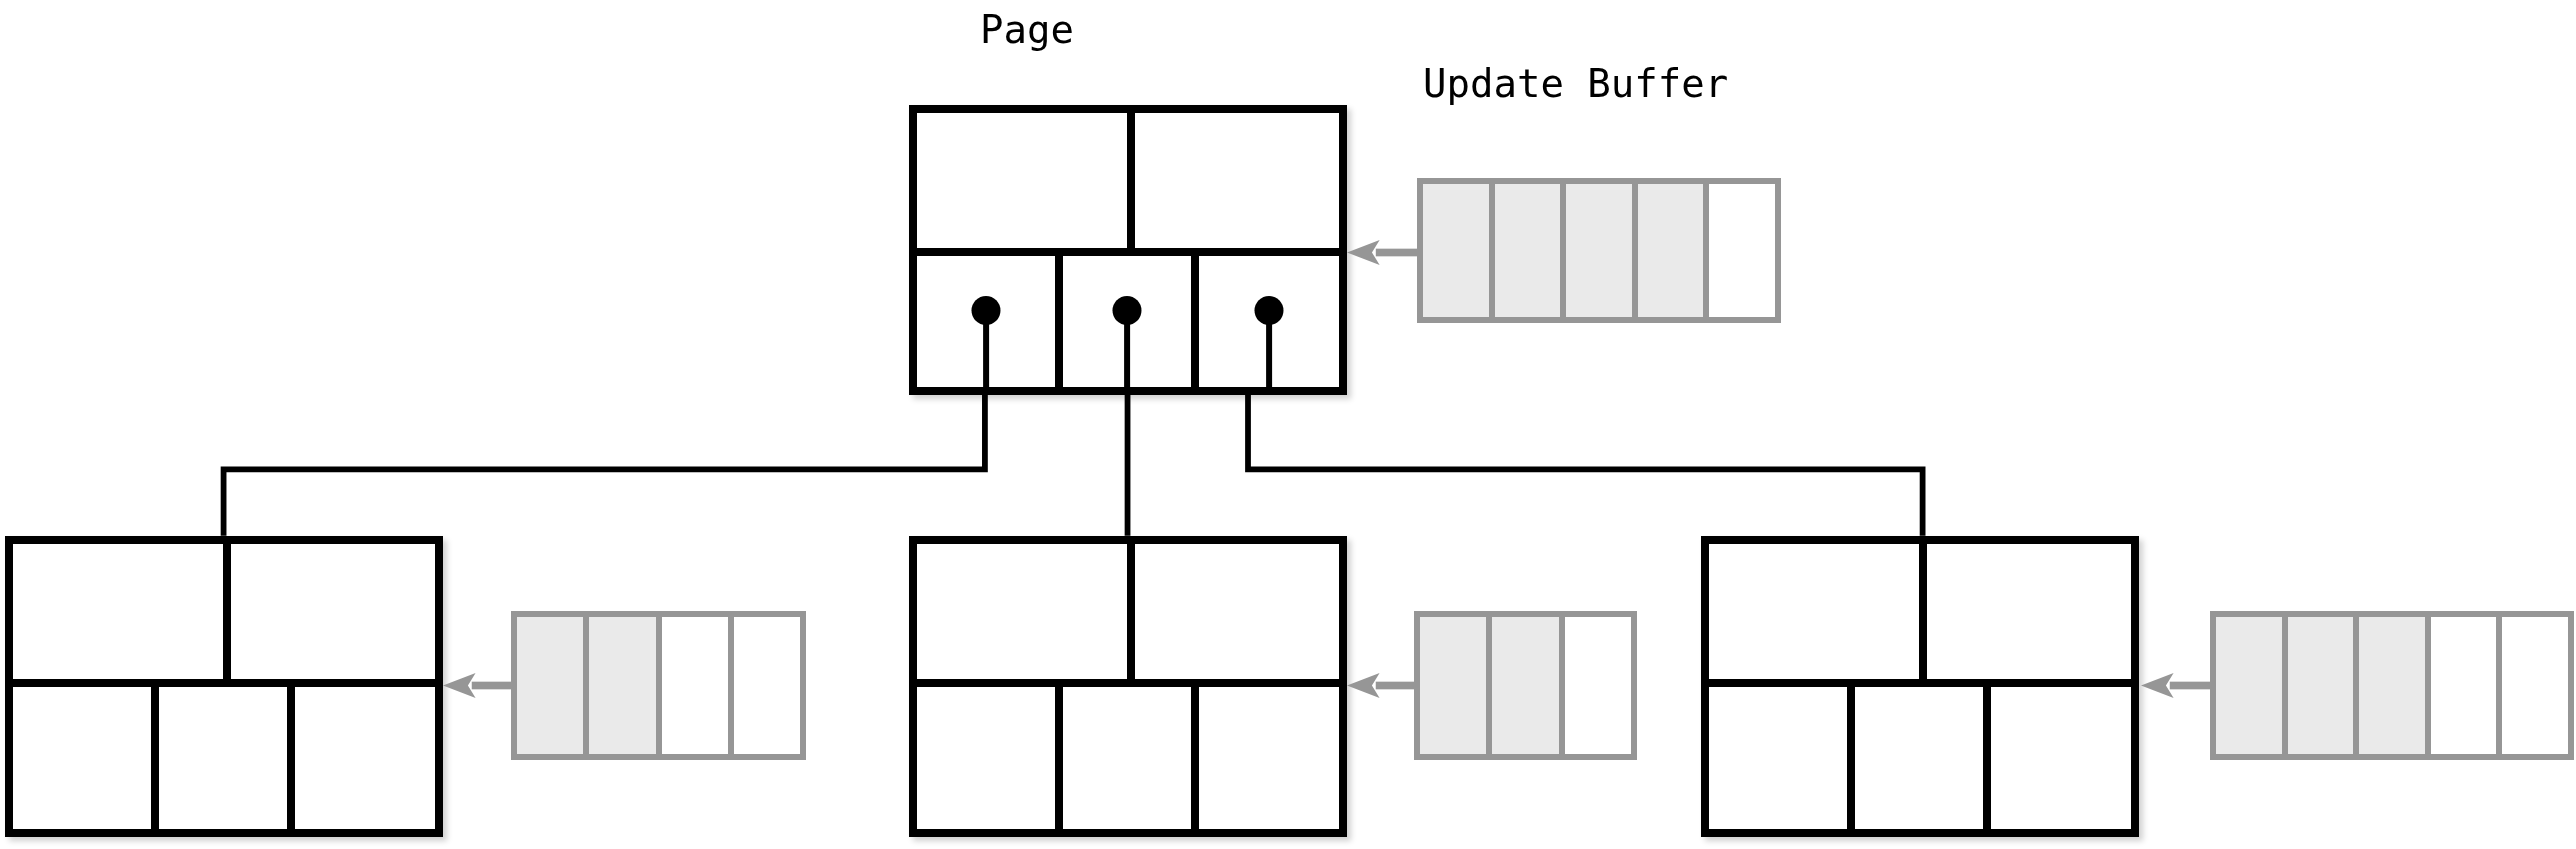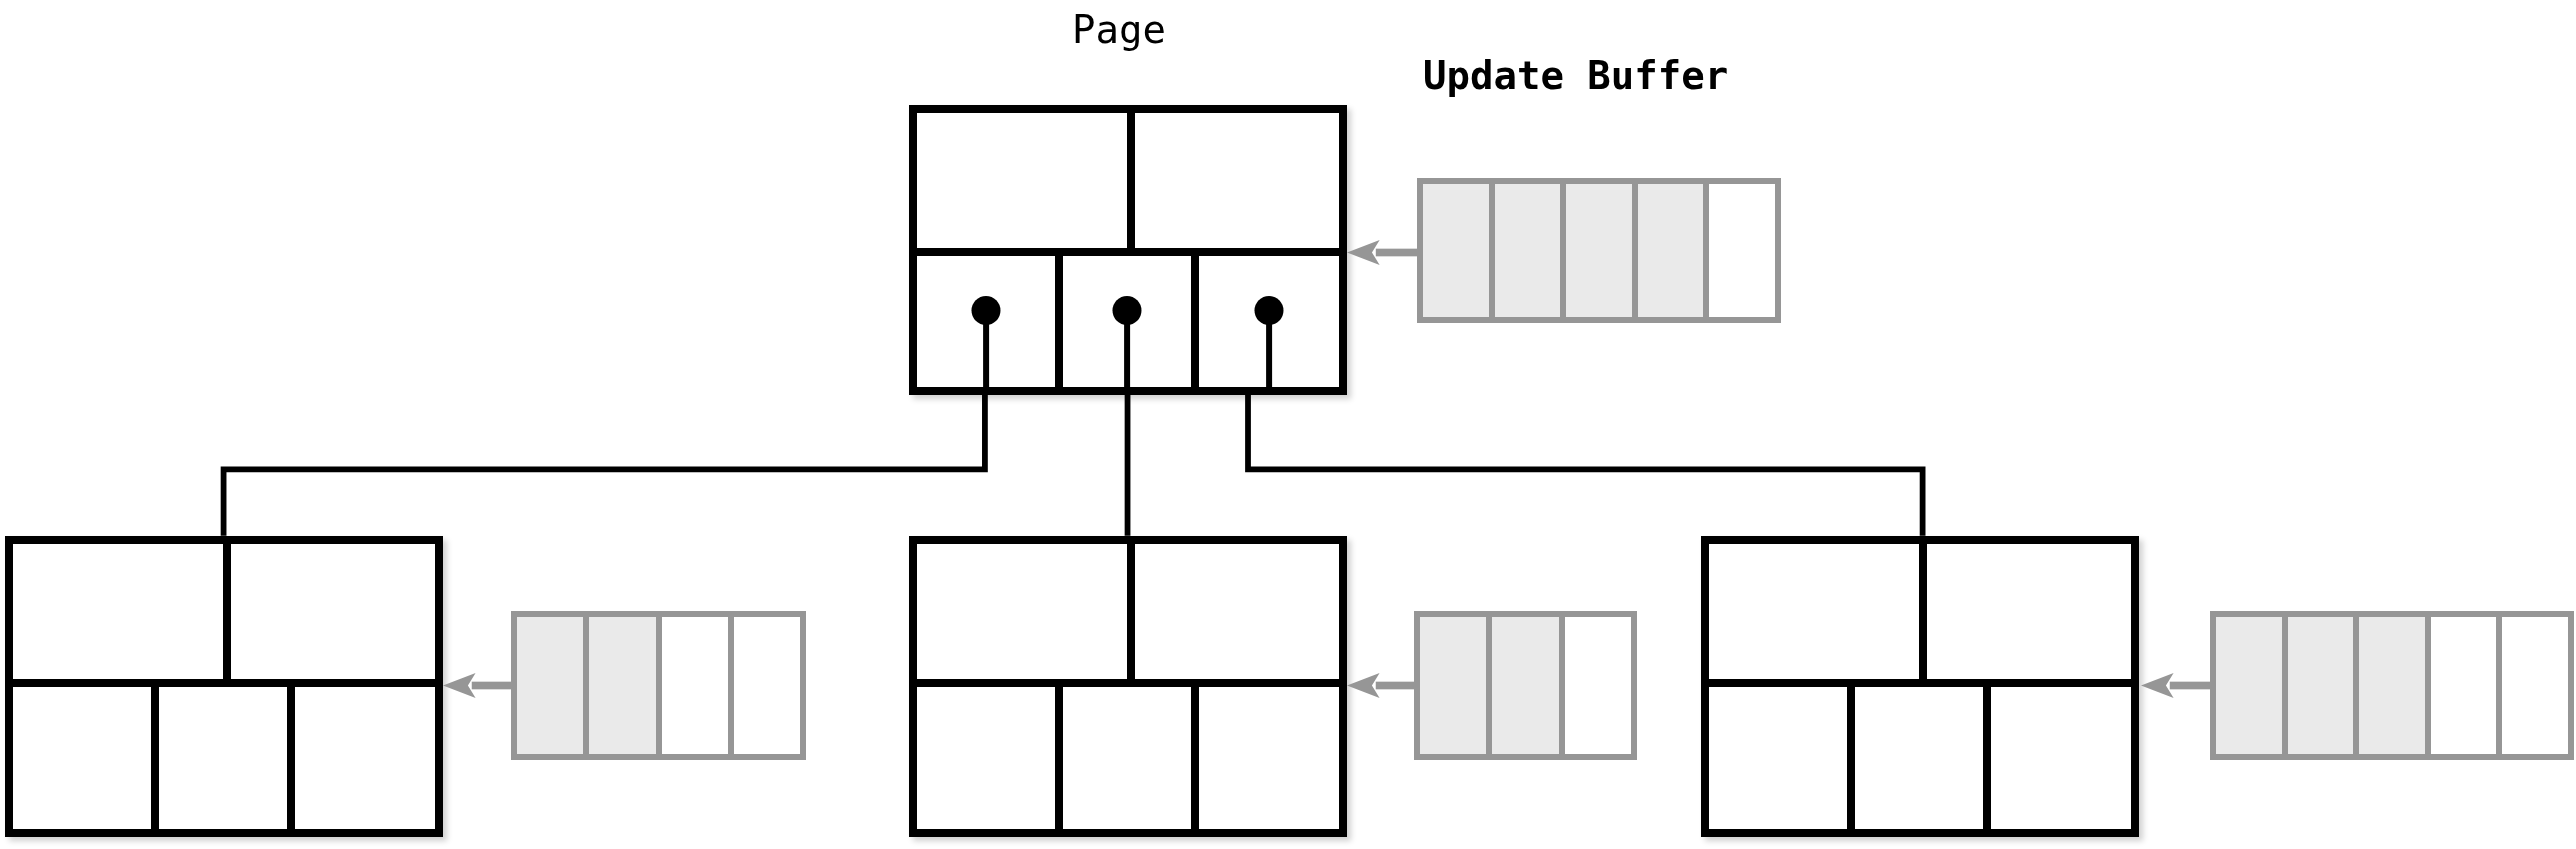--- a/index.html
+++ b/index.html
@@ -107,23 +107,23 @@
     width: 2576px;
     height: 850px;
     pointer-events: none;
   }
 </style>
 </head>
 <body>
 
 <div id="canvas">
 
-  <div class="label" id="label-page" style="left:1072px; top:9.6px; font-size:39px;">Page</div>
-
-  <div class="label" id="label-update-buffer" style="left:1423px; top:56px; font-size:39px;font-weight:bold;">Update Buffer</div>
+  <div class="label" id="label-page" style="left:980px; top:9.6px; font-size:39px;">Page</div>
+
+  <div class="label" id="label-update-buffer" style="left:1423px; top:64px; font-size:39px;">Update Buffer</div>
 
   <svg class="connector" viewBox="0 0 2673 882" width="2576" height="850">
 
     <polyline points="1022,410 1022,487 232,487 232,556" fill="none" stroke="#000000" stroke-width="6"></polyline>
 
     <polyline points="1170,410 1170,556" fill="none" stroke="#000000" stroke-width="6"></polyline>
 
     <polyline points="1295,410 1295,487 1995,487 1995,556" fill="none" stroke="#000000" stroke-width="6"></polyline>
   </svg>
 

